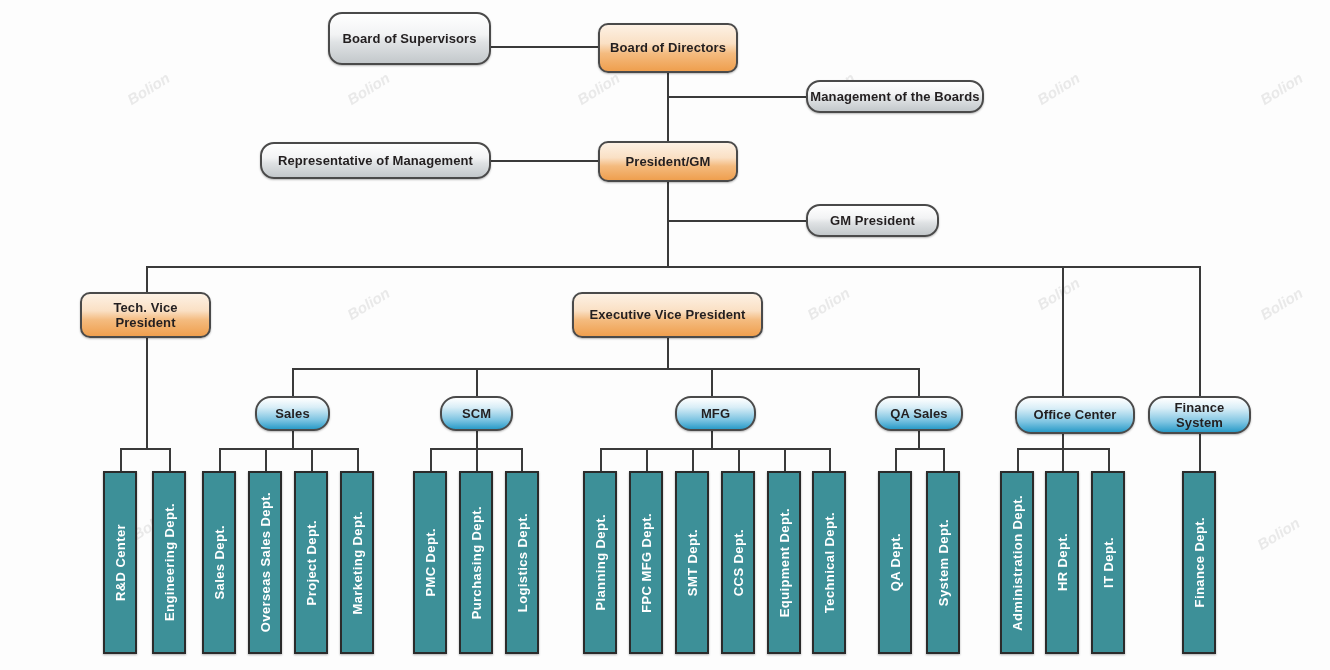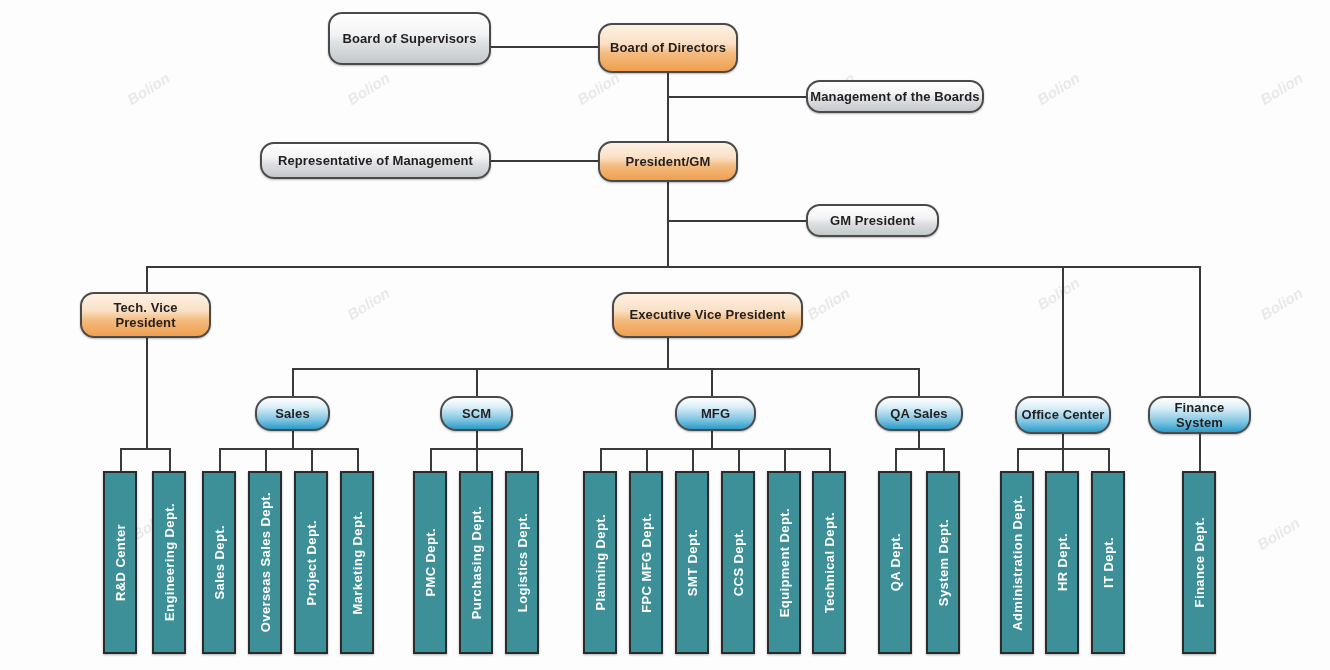--- a/index.html
+++ b/index.html
@@ -42,20 +42,21 @@
     letter-spacing: .1px;
     box-shadow: 0 1px 2px rgba(0,0,0,.28);
   }
   .node.grey {
     background: linear-gradient(to bottom, #ffffff 0%, #f2f3f4 42%, #dfe2e4 58%, #c3c8cb 100%);
     font-size: 13px;
   }
   .node.orange {
     background: linear-gradient(to bottom, #fdf1e4 0%, #fae0c4 40%, #f4bb7f 62%, #ef9f4e 100%);
     font-size: 13px;
+    border-radius: 10px;
   }
   .node.blue {
     background: linear-gradient(to bottom, #ffffff 0%, #d9eef7 30%, #7fc5e2 70%, #2a9bc8 100%);
     font-size: 13px;
     border-radius: 16px;
   }
 
   
   .dept {
     position: absolute;
@@ -171,27 +172,27 @@
 
   <div class="line v" style="left:1199px; top:430px; height:42px;"></div>
 
   <div class="node grey" style="left:328px; top:12px;  width:163px; height:53px;">Board of Supervisors</div>
   <div class="node orange" style="left:598px; top:23px;  width:140px; height:50px;">Board of Directors</div>
   <div class="node grey" style="left:806px; top:80px;  width:178px; height:33px;">Management of the Boards</div>
   <div class="node orange" style="left:598px; top:141px; width:140px; height:41px;">President/GM</div>
   <div class="node grey" style="left:260px; top:142px; width:231px; height:37px;">Representative of Management</div>
   <div class="node grey" style="left:806px; top:204px; width:133px; height:33px;">GM President</div>
   <div class="node orange" style="left:80px;  top:292px; width:131px; height:46px;">Tech. Vice President</div>
-  <div class="node orange" style="left:572px; top:292px; width:191px; height:46px;margin-left:40px;">Executive Vice President</div>
+  <div class="node orange" style="left:572px; top:292px; width:191px; height:46px;">Executive Vice President</div>
 
   <div class="node blue" style="left:255px;  top:396px; width:75px;  height:35px;">Sales</div>
   <div class="node blue" style="left:440px;  top:396px; width:73px;  height:35px;">SCM</div>
   <div class="node blue" style="left:675px;  top:396px; width:81px;  height:35px;">MFG</div>
   <div class="node blue" style="left:875px;  top:396px; width:88px;  height:35px;">QA Sales</div>
-  <div class="node blue" style="left:1015px; top:396px; width:96px;  height:38px;">Office Center</div>
+  <div class="node blue" style="left:1015px; top:396px; width:120px;  height:38px;">Office Center</div>
   <div class="node blue" style="left:1148px; top:396px; width:103px; height:38px;">Finance System</div>
 
   <div class="dept" style="left:103px;  top:471px; width:34px; height:183px;">
       <span class="dept-label">R&amp;D Center</span>
     </div>
   <div class="dept" style="left:152px;  top:471px; width:34px; height:183px;">
       <span class="dept-label">Engineering Dept.</span>
     </div>
 
   <div class="dept" style="left:202px;  top:471px; width:34px; height:183px;">

